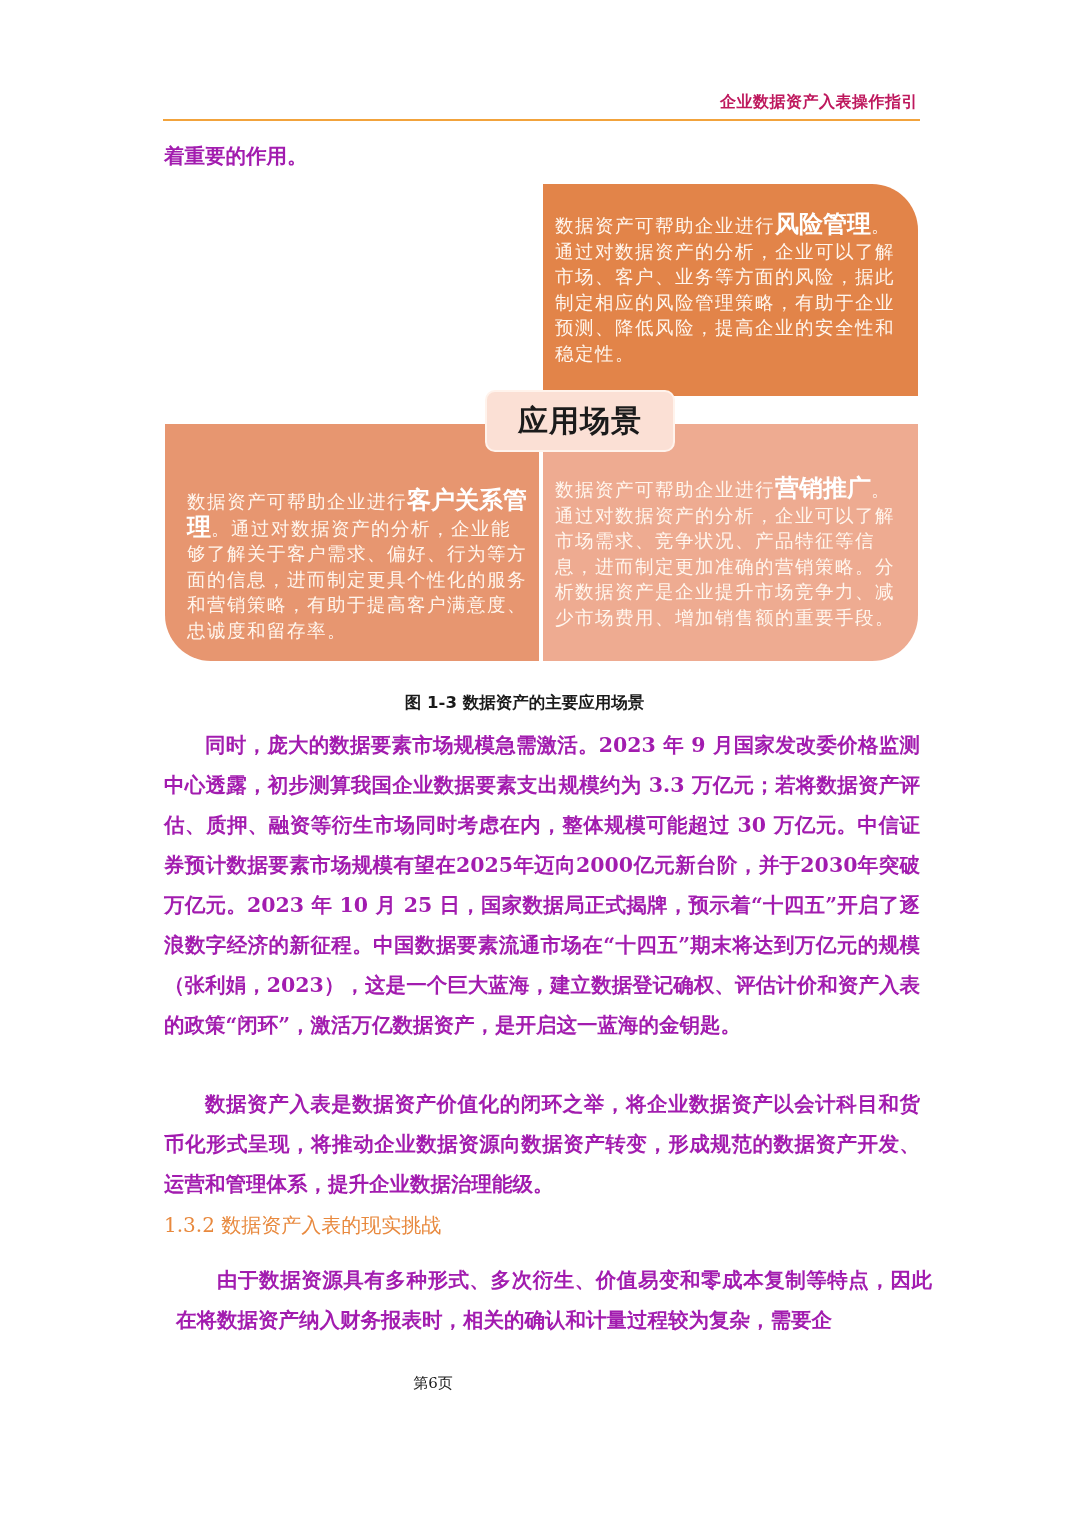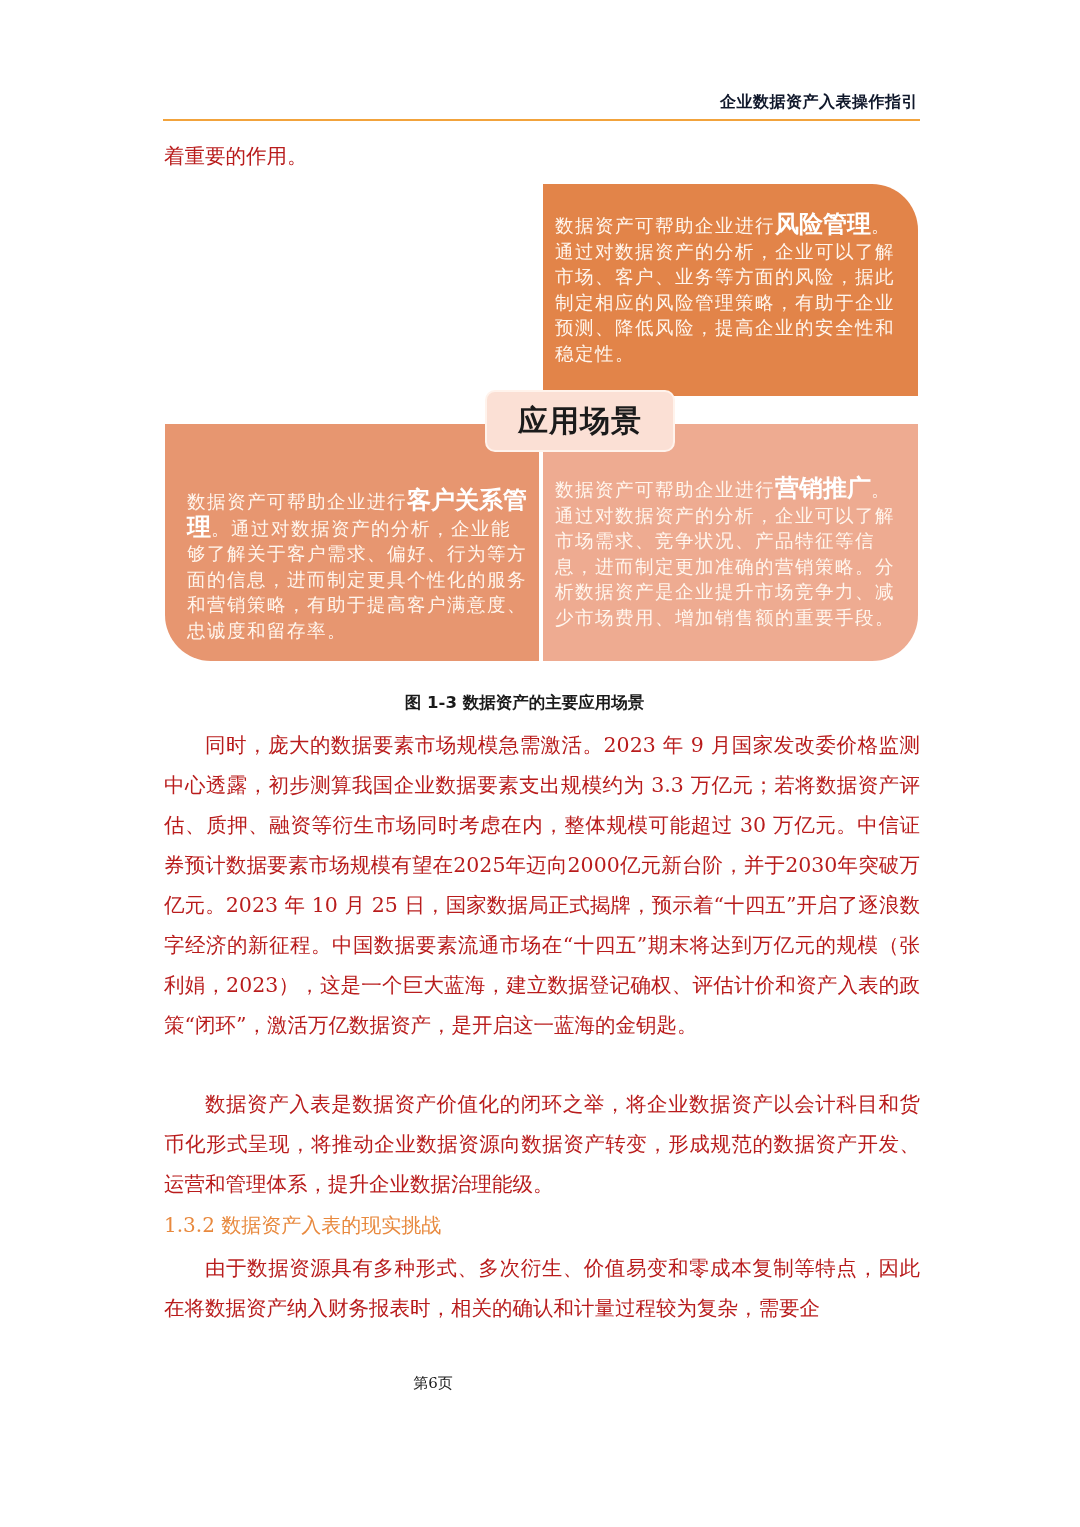--- a/index.html
+++ b/index.html
@@ -12,39 +12,40 @@
     color: #1a1a1a;
     overflow: hidden;
   }
   .header-title {
     position: absolute;
     right: 162px;
     top: 92px;
     font-family: "DejaVu Sans", "Liberation Sans", sans-serif;
     font-weight: bold;
     font-size: 16px;
-    color: #0f172a;
+    color: #be185d;
     letter-spacing: 0.5px;
   }
   .header-rule {
     position: absolute;
     left: 163px;
     top: 119px;
     width: 757px;
     height: 2px;
     background: #f2a33c;
   }
   .body-text {
     position: absolute;
     left: 164px;
     width: 756px;
     font-size: 20.5px;
     line-height: 40px;
-    color: #b91c1c;
+    color: #a21caf;
     text-align: justify;
+    font-weight: bold;
   }
   .lead-line { top: 136px; }
   .para1 { top: 725px; text-indent: 41px; }
   .para2 { top: 1084px; text-indent: 41px; }
   .para3 { top: 1248px; text-indent: 41px; }
 
   
   .diagram {
     position: absolute;
     left: 165px;
@@ -161,15 +162,15 @@
   <div class="center-label">应用场景</div>
 </div>
 
 <div class="caption">图 1-3 数据资产的主要应用场景</div>
 
 <p class="body-text para1" style="margin:0;">同时，庞大的数据要素市场规模急需激活。2023 年 9 月国家发改委价格监测中心透露，初步测算我国企业数据要素支出规模约为 3.3 万亿元；若将数据资产评估、质押、融资等衍生市场同时考虑在内，整体规模可能超过 30 万亿元。中信证券预计数据要素市场规模有望在2025年迈向2000亿元新台阶，并于2030年突破万亿元。2023 年 10 月 25 日，国家数据局正式揭牌，预示着“十四五”开启了逐浪数字经济的新征程。中国数据要素流通市场在“十四五”期末将达到万亿元的规模（张利娟，2023），这是一个巨大蓝海，建立数据登记确权、评估计价和资产入表的政策“闭环”，激活万亿数据资产，是开启这一蓝海的金钥匙。</p>
 <p class="body-text para2" style="margin:0;">数据资产入表是数据资产价值化的闭环之举，将企业数据资产以会计科目和货币化形式呈现，将推动企业数据资源向数据资产转变，形成规范的数据资产开发、运营和管理体系，提升企业数据治理能级。</p>
 
 <div class="section-heading">1.3.2 数据资产入表的现实挑战</div>
 
-<p class="body-text para3" style="margin:0;">由于数据资源具有多种形式、多次衍生、价值易变和零成本复制等特点，因此在将数据资产纳入财务报表时，相关的确认和计量过程较为复杂，需要企</p>
+<p class="body-text para3" style="margin:12px;">由于数据资源具有多种形式、多次衍生、价值易变和零成本复制等特点，因此在将数据资产纳入财务报表时，相关的确认和计量过程较为复杂，需要企</p>
 
 <div class="page-number">第6页</div>
 
 </body></html>

